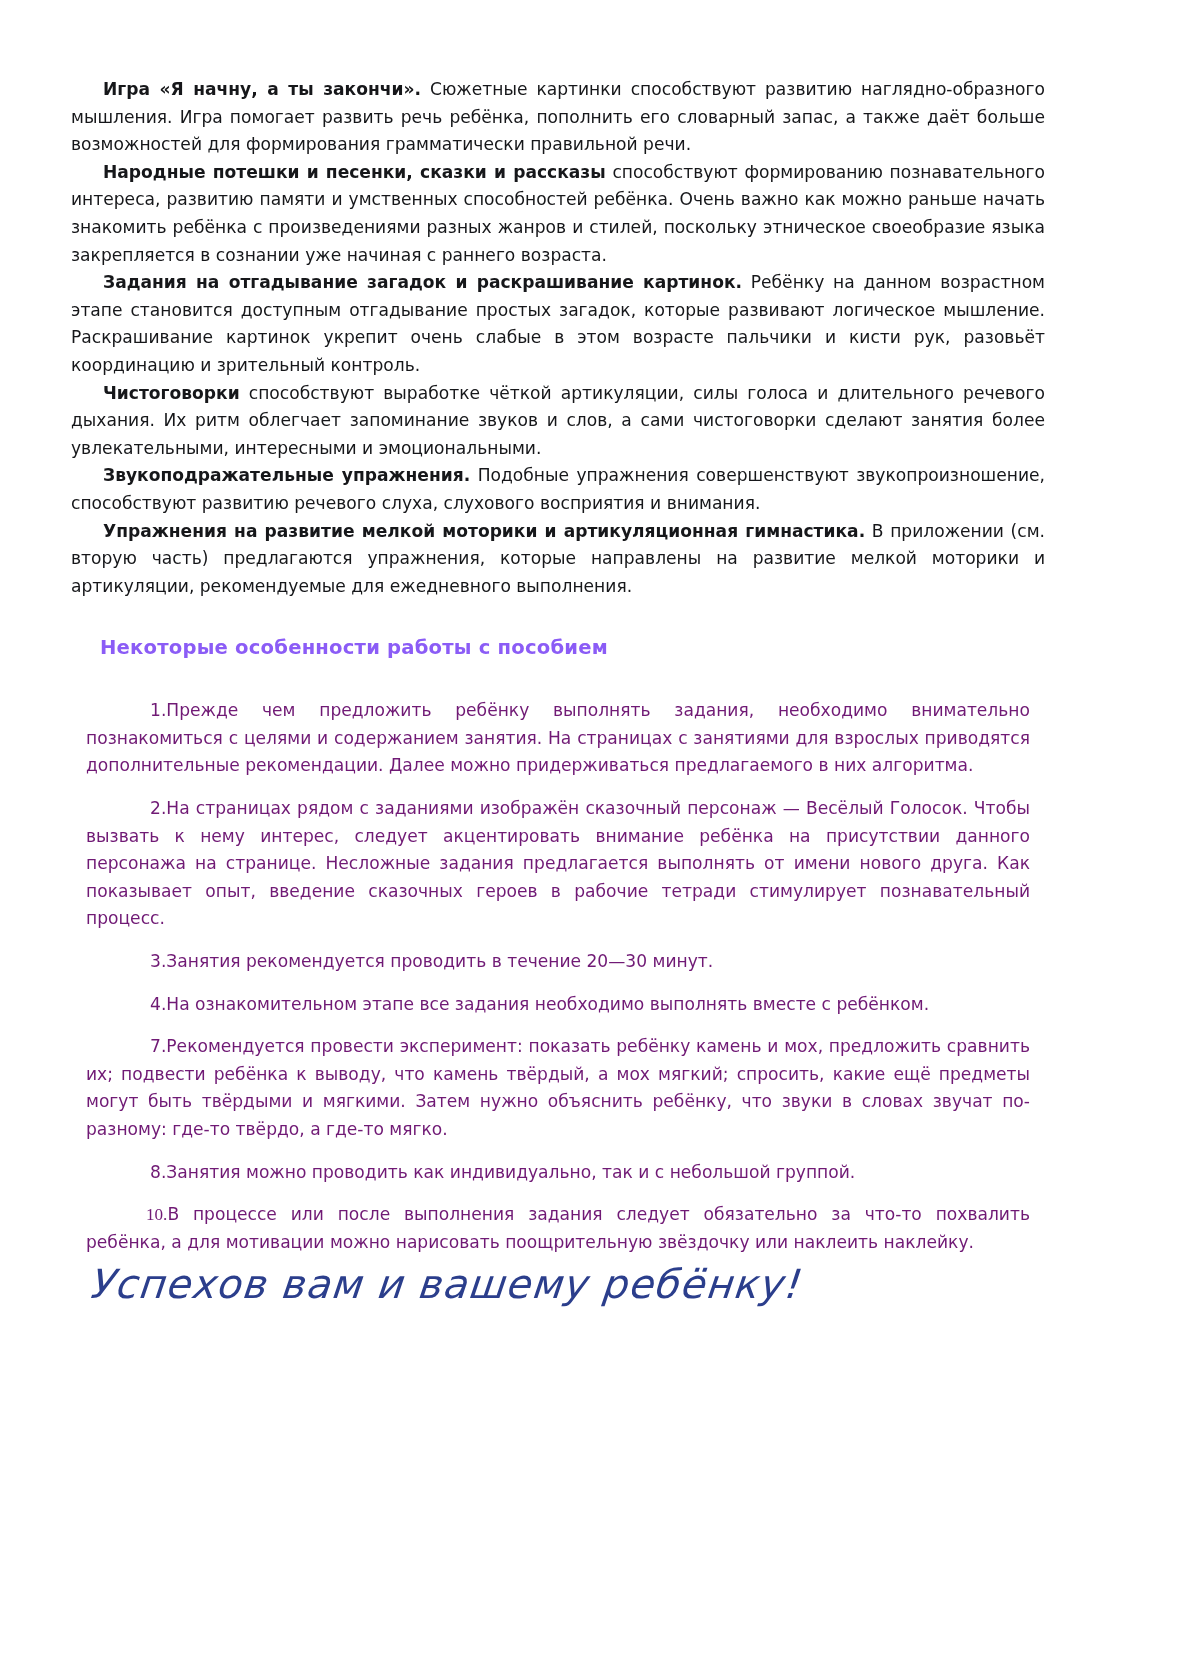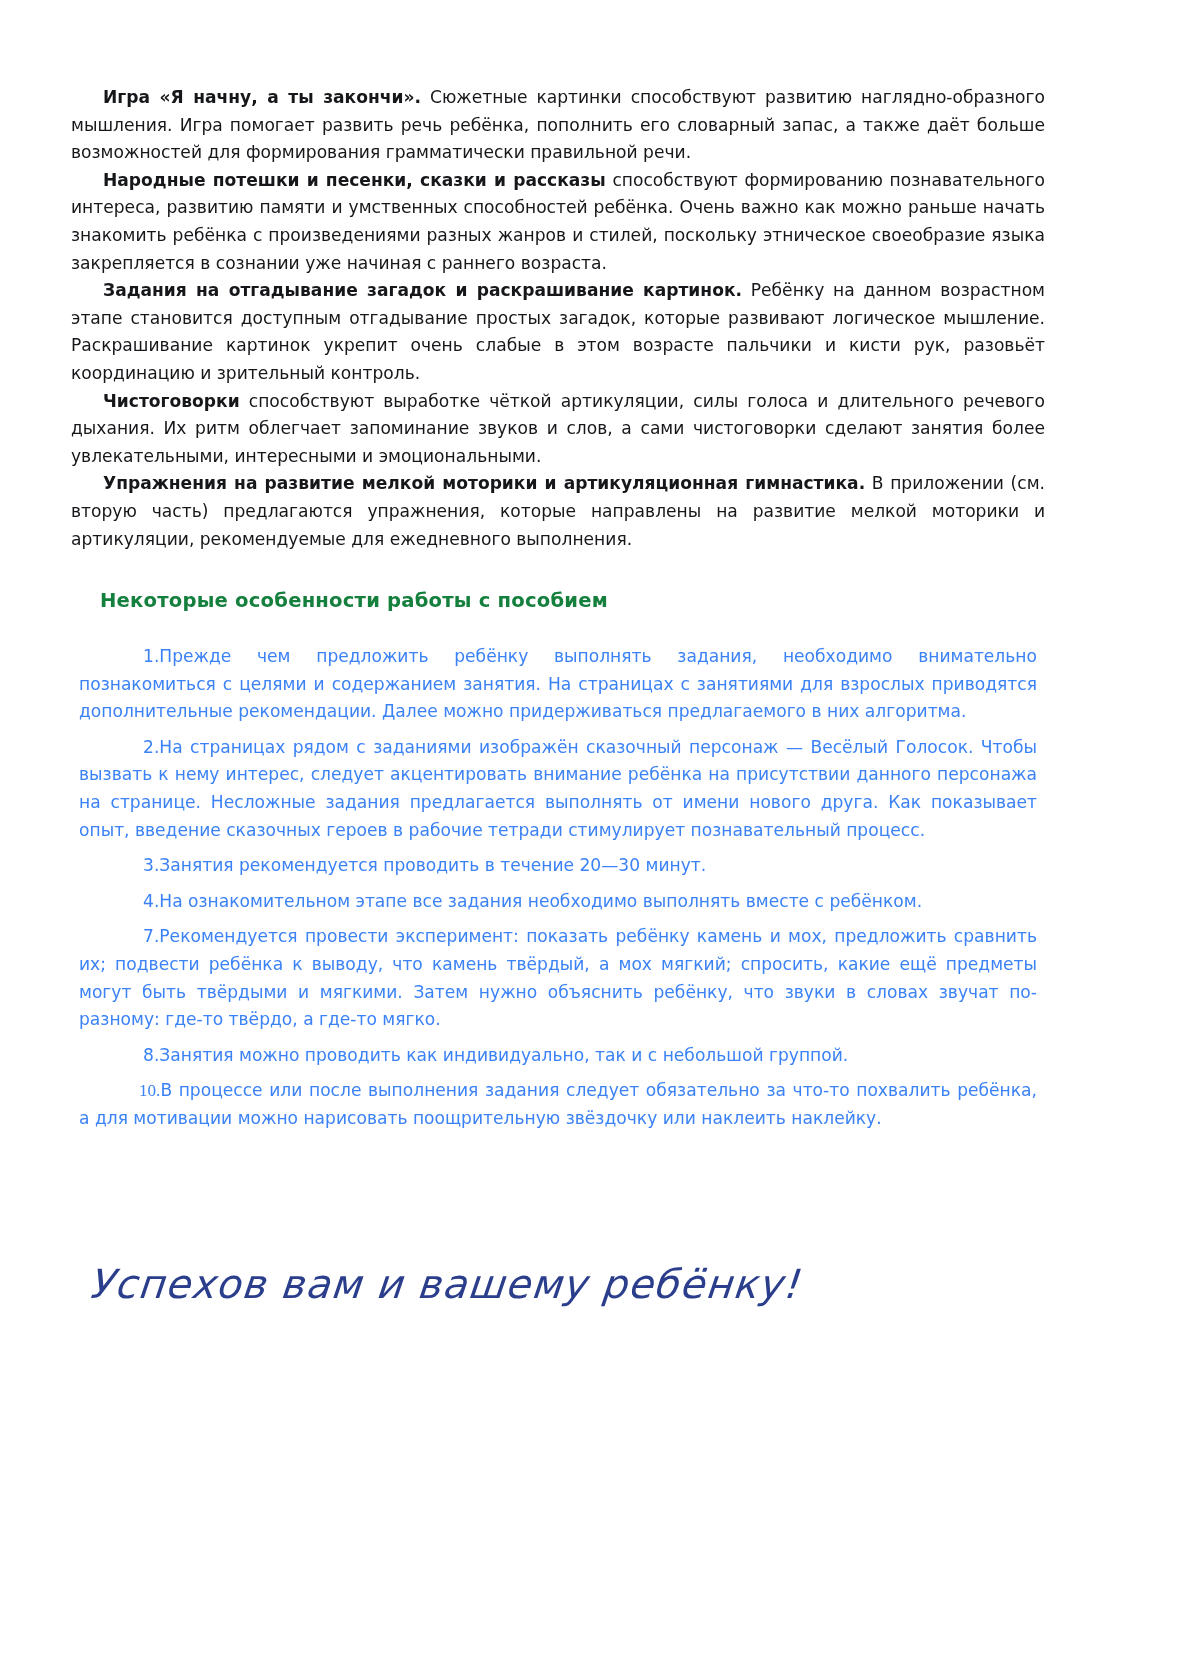--- a/index.html
+++ b/index.html
@@ -12,21 +12,21 @@
     width: 1200px;
     height: 1657px;
     background: #ffffff;
     box-sizing: border-box;
     font-family: "DejaVu Sans", "Liberation Sans", sans-serif;
     overflow: hidden;
   }
   .content {
     position: absolute;
     left: 71px;
-    top: 84px;
+    top: 76px;
     width: 974px;
   }
   p.para {
     margin: 0;
     font-size: 17.1px;
     line-height: 27.6px;
     color: #16171a;
     text-align: justify;
     text-indent: 32px;
     hyphens: manual;
@@ -34,40 +34,40 @@
   }
   p.para .lead {
     font-weight: bold;
   }
   h2.section-title {
     margin: 0;
     padding: 0;
     font-size: 19.6px;
     line-height: 24px;
     font-weight: bold;
-    color: #15803d;
+    color: #8b5cf6;
     text-align: left;
     text-indent: 29px;
     letter-spacing: 0.2px;
   }
   .section-gap-before { height: 36px; }
   .section-gap-after  { height: 22px; }
 
   ol.numlist {
     margin: 0;
     padding: 0;
     list-style: none;
     counter-reset: nitem;
   }
   ol.numlist > li {
     position: relative;
-    margin: 8px;
+    margin: 15px;
     font-size: 17.1px;
     line-height: 27.6px;
-    color: #3b82f6;
+    color: #701a75;
     text-align: justify;
     text-indent: 32px;
     hyphens: manual;
     -webkit-hyphens: manual;
   }
   ol.numlist > li .num {
     display: inline-block;
     min-width: 26px;
     font-variant-numeric: lining-nums;
   }
@@ -99,20 +99,21 @@
   <div class="content">
 
     <p class="para"><span class="lead">Игра «Я начну, а ты закончи».</span><span> Сюжетные картинки способствуют развитию наглядно-образного мышления. Игра помогает развить речь ребёнка, пополнить его словарный запас, а также даёт больше возможностей для формирования грамматически правильной речи.</span></p>
 
     <p class="para"><span class="lead">Народные потешки и песенки, сказки и рассказы</span><span> способствуют формированию познавательного интереса, развитию памяти и умственных способностей ребёнка. Очень важно как можно раньше начать знакомить ребёнка с произведениями разных жанров и стилей, поскольку этническое своеобразие языка закрепляется в сознании уже начиная с раннего возраста.</span></p>
 
     <p class="para"><span class="lead">Задания на отгадывание загадок и раскрашивание картинок.</span><span> Ребёнку на данном возрастном этапе становится доступным отгадывание простых загадок, которые развивают логическое мышление. Раскрашивание картинок укрепит очень слабые в этом возрасте пальчики и кисти рук, разовьёт координацию и зрительный контроль.</span></p>
 
     <p class="para"><span class="lead">Чистоговорки</span><span> способствуют выработке чёткой артикуляции, силы голоса и длительного речевого дыхания. Их ритм облегчает запоминание звуков и слов, а сами чистоговорки сделают занятия более увлекательными, интересными и эмоциональными.</span></p>
 
+    <p class="para"><span class="lead">Звукоподражательные упражнения.</span><span> Подобные упражнения совершенствуют звукопроизношение, способствуют развитию речевого слуха, слухового восприятия и внимания.</span></p>
 
     <p class="para"><span class="lead">Упражнения на развитие мелкой моторики и артикуляционная гимнастика.</span><span> В приложении (см. вторую часть) предлагаются упражнения, которые направлены на развитие мелкой моторики и артикуляции, рекомендуемые для ежедневного выполнения.</span></p>
 
     <div class="section-gap-before"></div>
     <h2 class="section-title">Некоторые особенности работы с пособием</h2>
     <div class="section-gap-after"></div>
 
     <ol class="numlist">
       <li><span class="num">1.</span><span>Прежде чем предложить ребёнку выполнять задания, необходимо внимательно познакомиться с целями и содержанием занятия. На страницах с занятиями для взрослых приводятся дополнительные рекомендации. Далее можно придерживаться предлагаемого в них алгоритма.</span></li>
       <li><span class="num">2.</span><span>На страницах рядом с заданиями изображён сказочный персонаж — Весёлый Голосок. Чтобы вызвать к нему интерес, следует акцентировать внимание ребёнка на присутствии данного персонажа на странице. Несложные задания предлагается выполнять от имени нового друга. Как показывает опыт, введение сказочных героев в рабочие тетради стимулирует познавательный процесс.</span></li>

